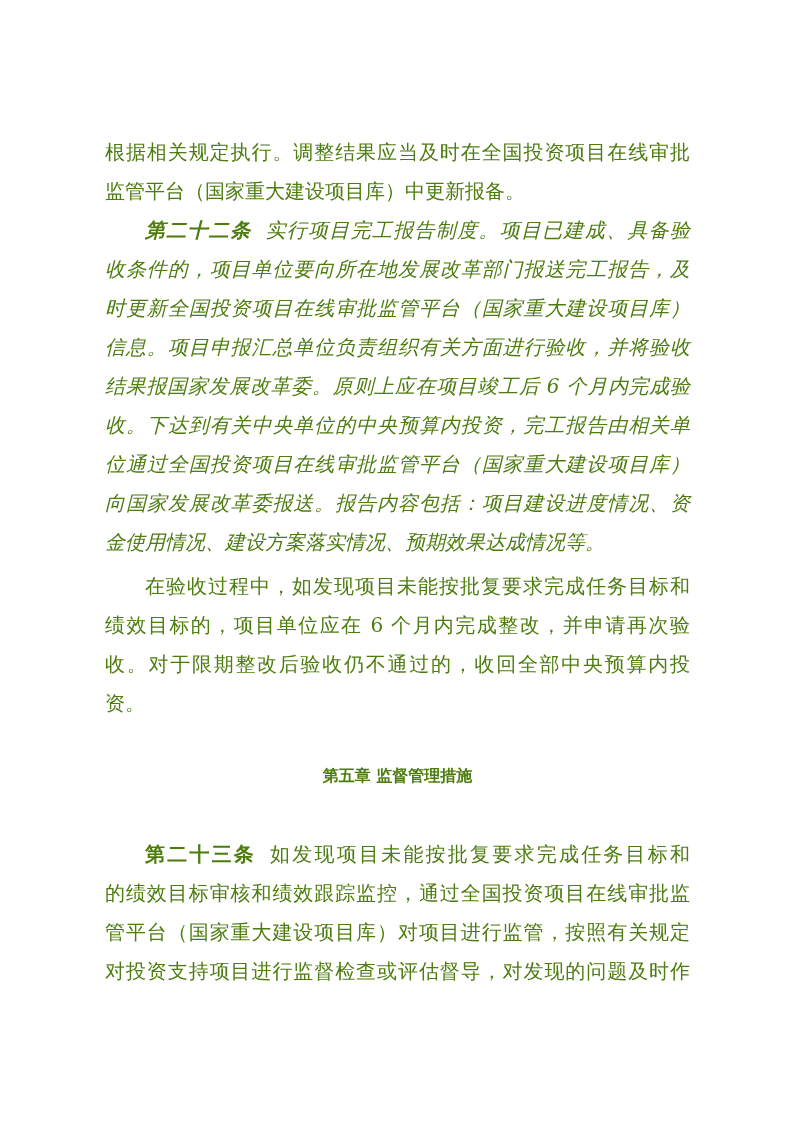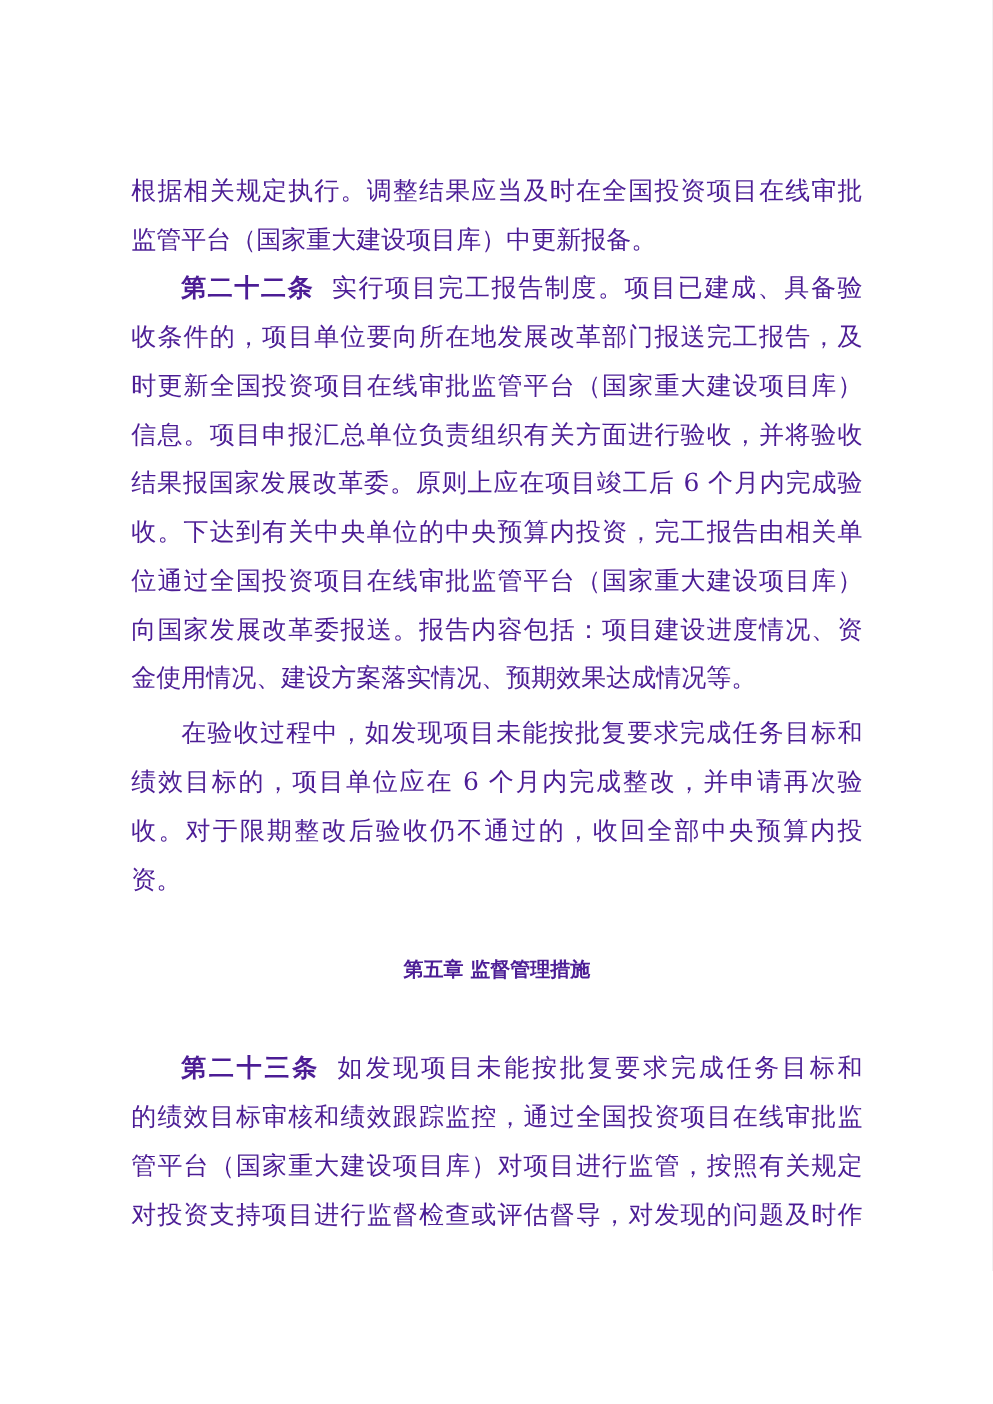--- a/index.html
+++ b/index.html
@@ -6,21 +6,21 @@
     margin: 0;
     padding: 0;
     background: #e8e8e8;
   }
   .page {
     position: relative;
     width: 794px;
     height: 1123px;
     margin: 0 auto;
     background: #ffffff;
-    color: #4c1d95;
+    color: #4d7c0f;
     font-family: "DejaVu Serif", "Liberation Serif", serif;
     overflow: hidden;
   }
   .content {
     position: absolute;
     left: 105px;
     top: 0;
     width: 585px;
     height: 100%;
   }
@@ -56,21 +56,21 @@
     height: 39px;
     line-height: 39px;
     font-size: 16px;
     font-weight: bold;
     font-family: "DejaVu Sans", "Liberation Sans", sans-serif;
     text-align: center;
     text-align-last: center;
   }
   
   #p1 { top: 133px; }
-  #p2 { top: 211px; }
+  #p2 { top: 211px; font-style: italic; }
   #p3 { top: 567px; }
   #chapter { top: 756px; }
   #p4 { top: 835px; }
 </style>
 </head>
 <body>
 
 <div class="page">
   <div class="content">
 

